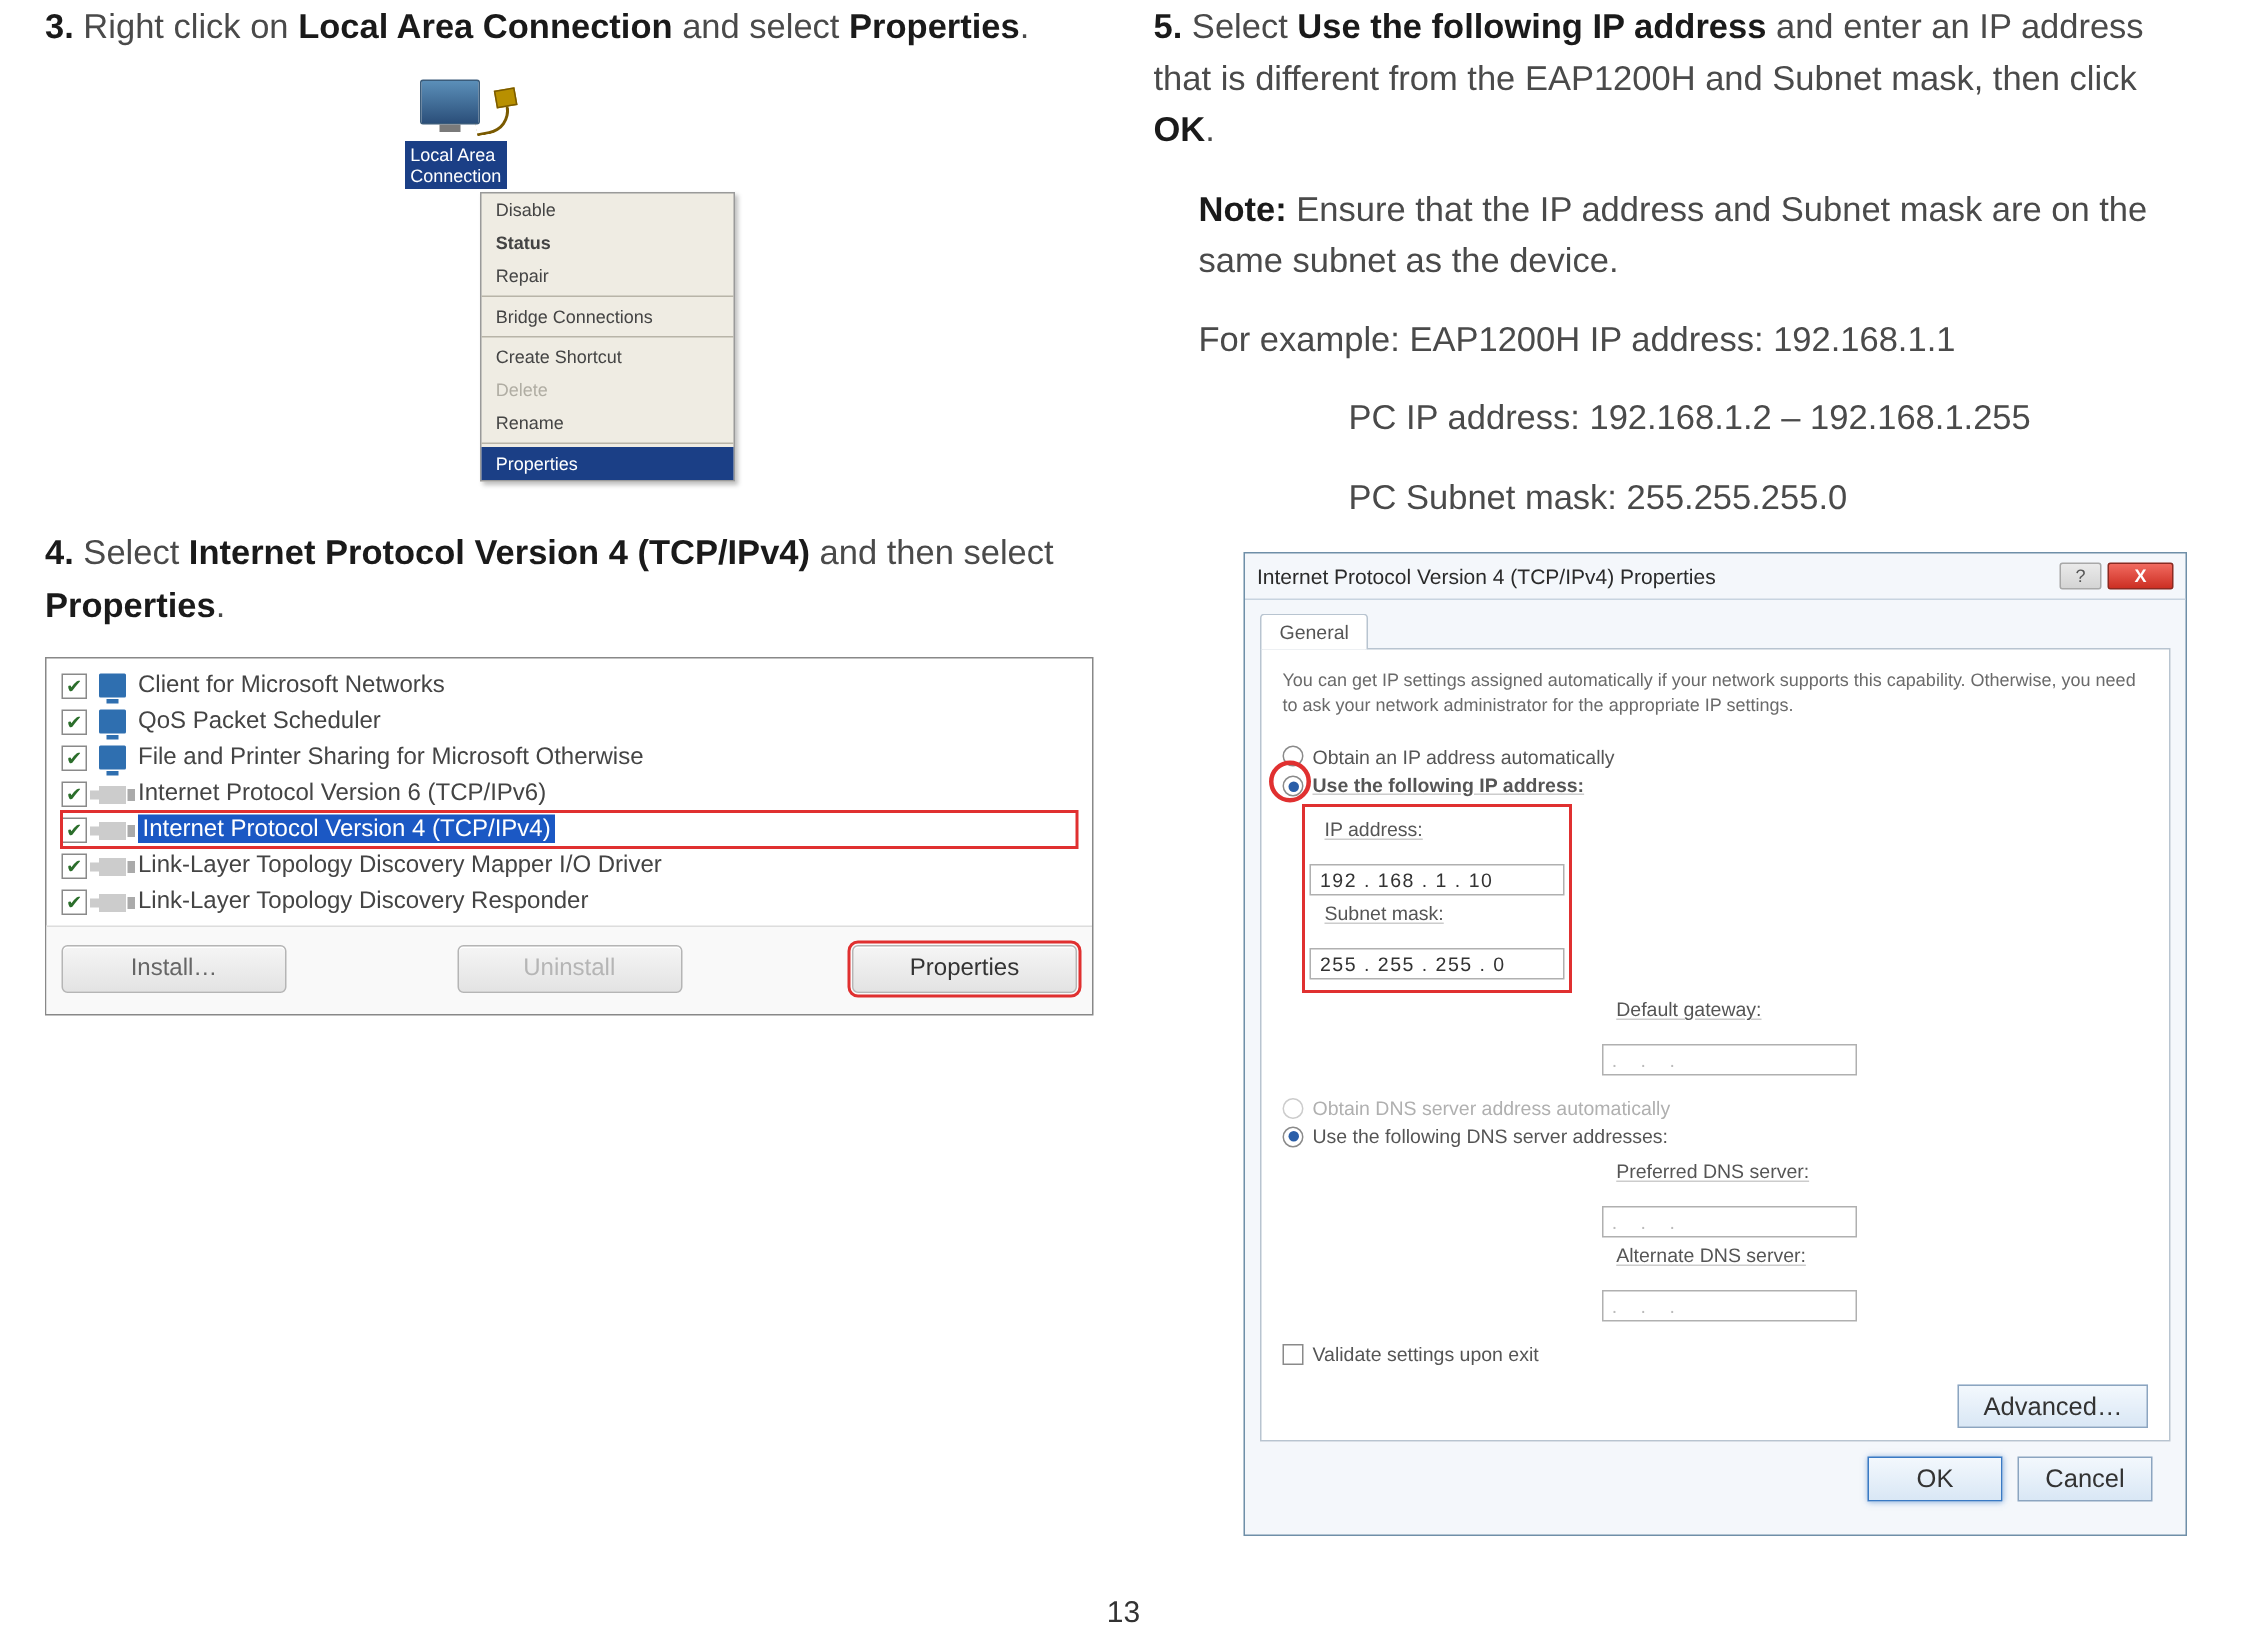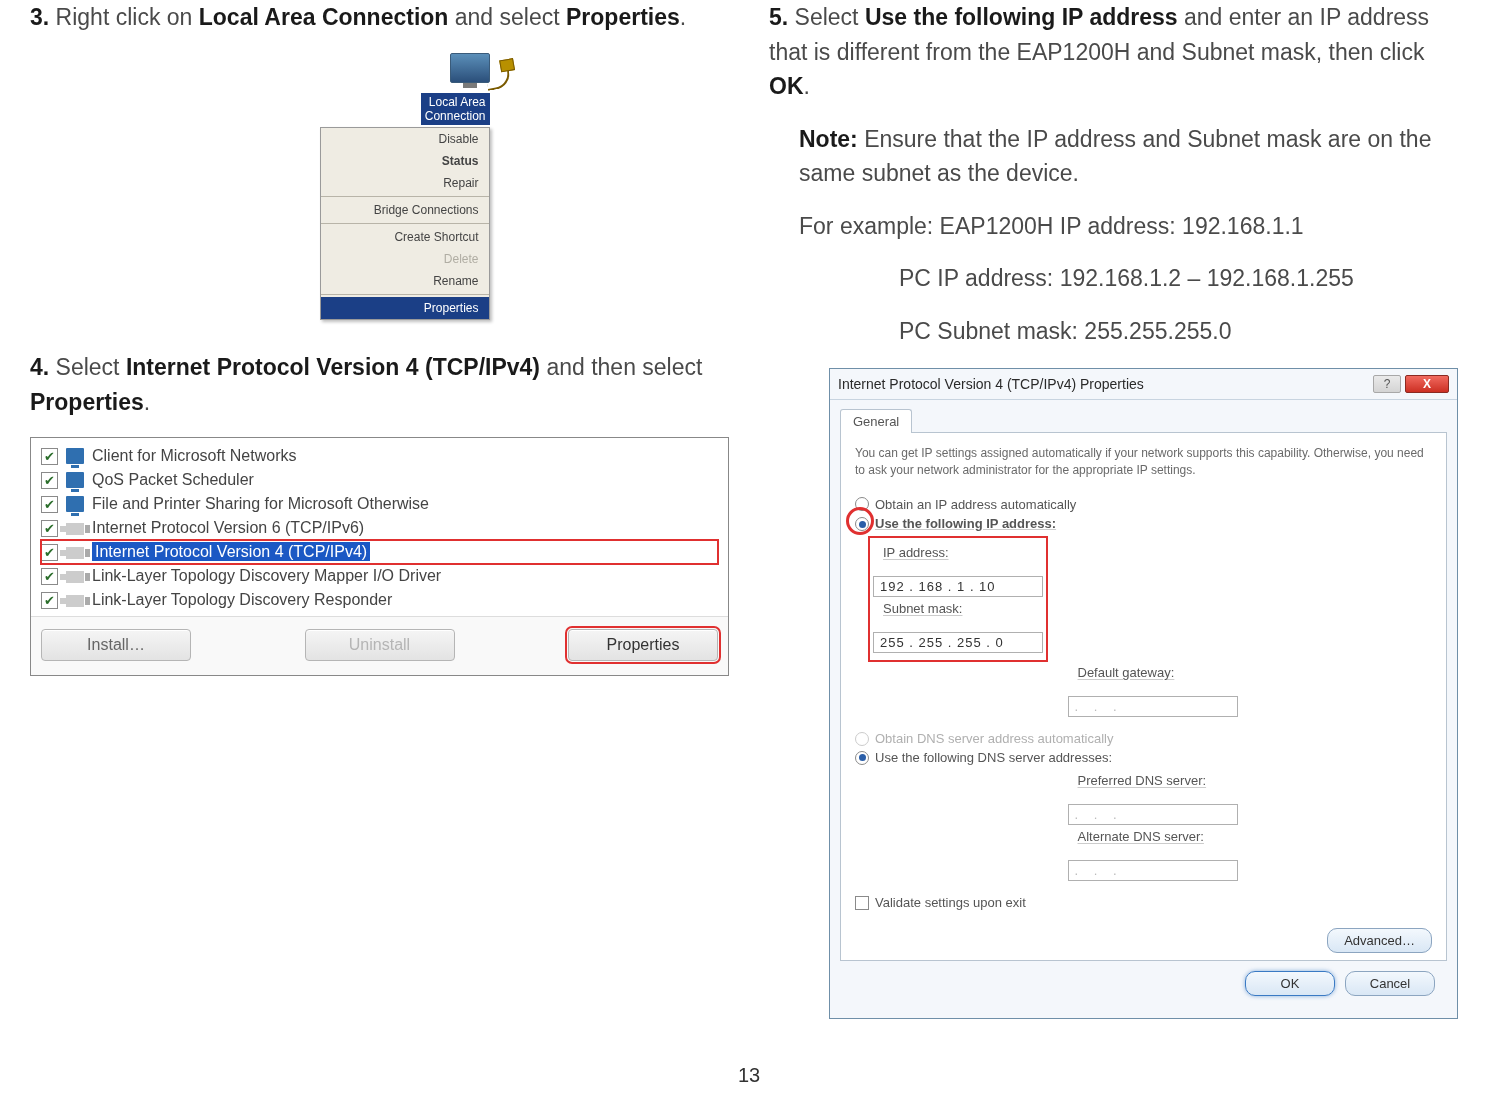--- a/index.html
+++ b/index.html
@@ -29,21 +29,21 @@
     .page-num {
       position: absolute;
       bottom: 10px;
       left: 50%;
       transform: translateX(-50%);
       font-size: 20px;
       color: #333;
     }
     
     .fig1 { text-align: center; margin: 10px 0 30px 0; }
-    .fig1-inner { display: inline-block; text-align: right; }
+    .fig1-inner { display: inline-block; text-align: left; }
     .lac-icon {
       display: inline-block;
       position: relative;
       margin-left: 10px;
       margin-bottom: 2px;
     }
     .monitor {
       width: 40px; height: 30px;
       background: linear-gradient(#5B8FB9, #2b4f7a);
       border: 1px solid #3a5b7a;
@@ -88,21 +88,21 @@
       font-size:12px;
       color:#444;
       width:170px;
       margin-top:2px;
       margin-left:50px;
       box-shadow:2px 2px 3px rgba(0,0,0,.25);
       filter: blur(.3px);
     }
     .ctx-item { padding:4px 10px; }
     .ctx-sep { height:1px; background:#b8b4a8; margin:2px 0; }
-    .ctx-disabled { color:#b0ada3;margin-left:28px; }
+    .ctx-disabled { color:#b0ada3; }
     .ctx-selected { background:#1b3f86; color:#fff; }
     
     .fig2 {
       border:1px solid #888;
       background:#fff;
       margin-top:6px;
       filter: blur(.35px);
     }
     .conn-list { padding:6px 10px 4px 10px; }
     .conn-row { display:flex; align-items:center; gap:8px; padding:3px 0; font-size:16px; color:#444; }
@@ -242,24 +242,24 @@
     .adv-btn-wrap { position:absolute; right:14px; bottom:12px; }
     .dlg-footer {
       display:flex; justify-content:flex-end; gap:10px;
       padding:10px 12px;
     }
     .aero-btn {
       min-width:90px;
       padding:4px 16px;
       text-align:center;
       border:1px solid #8ca5c0;
-      border-radius:10px;
+      border-radius:0;
       background:linear-gradient(#f3f8fd,#d9e7f5);
       color:#333;
-      font-size:13px;
+      font-size:17px;
     }
     .aero-btn.primary {
       border-color:#3a7ac4;
       box-shadow:0 0 4px rgba(58,122,196,.6);
     }
   </style>
 </head>
 <body>
 
 <div class="columns">

